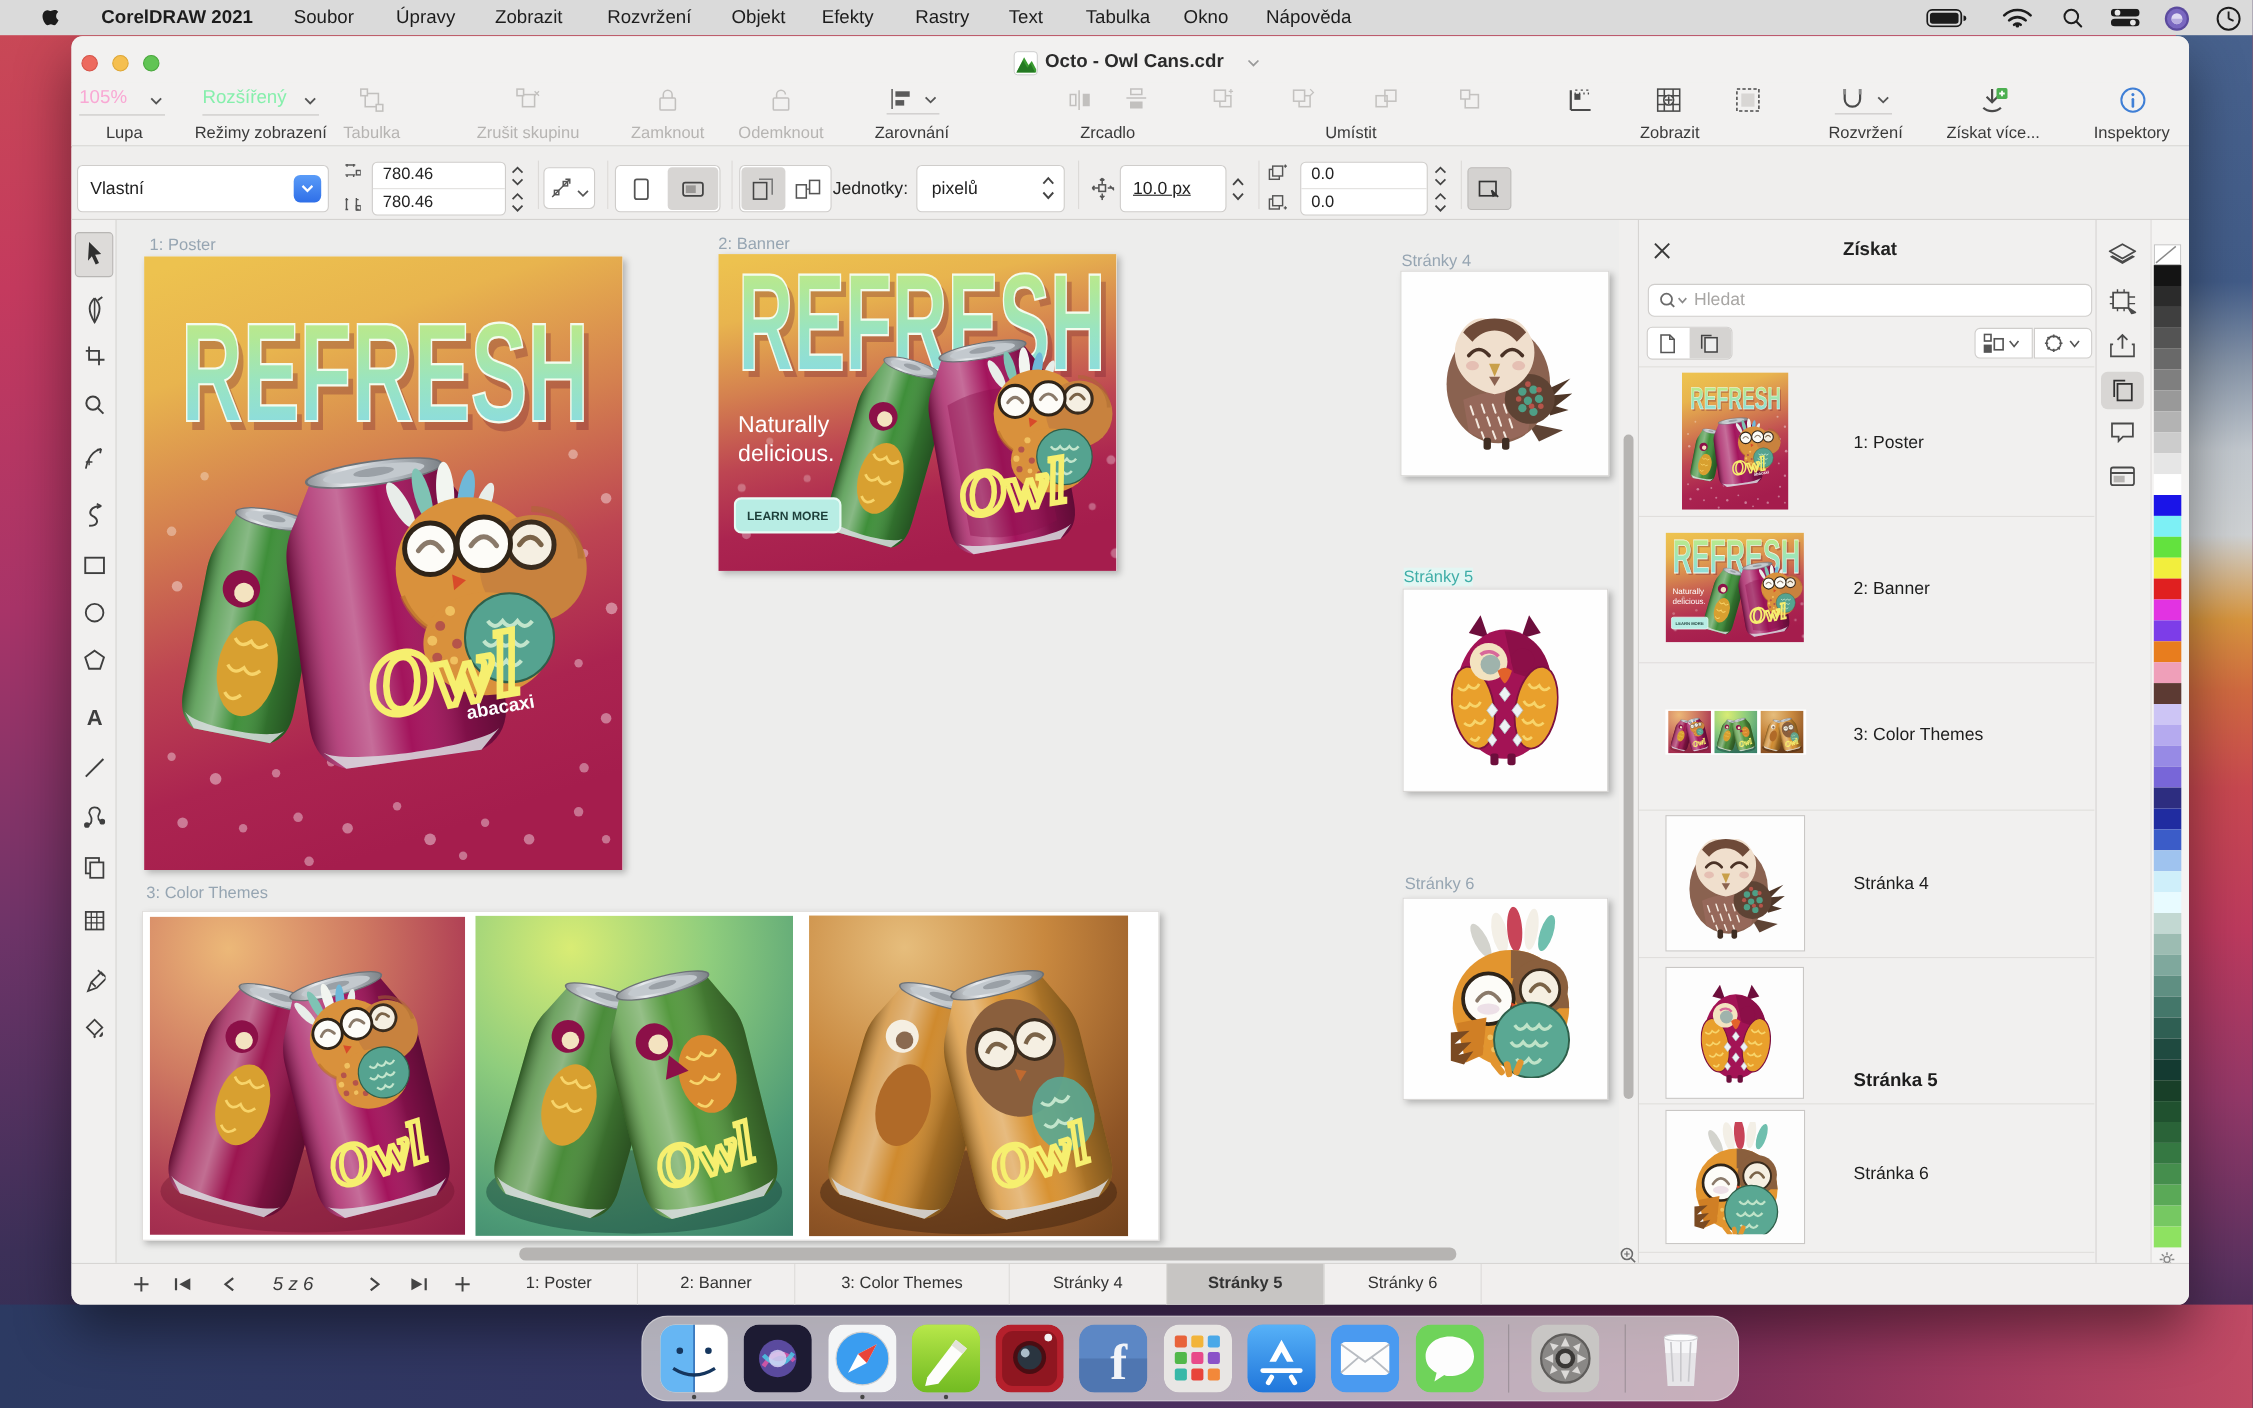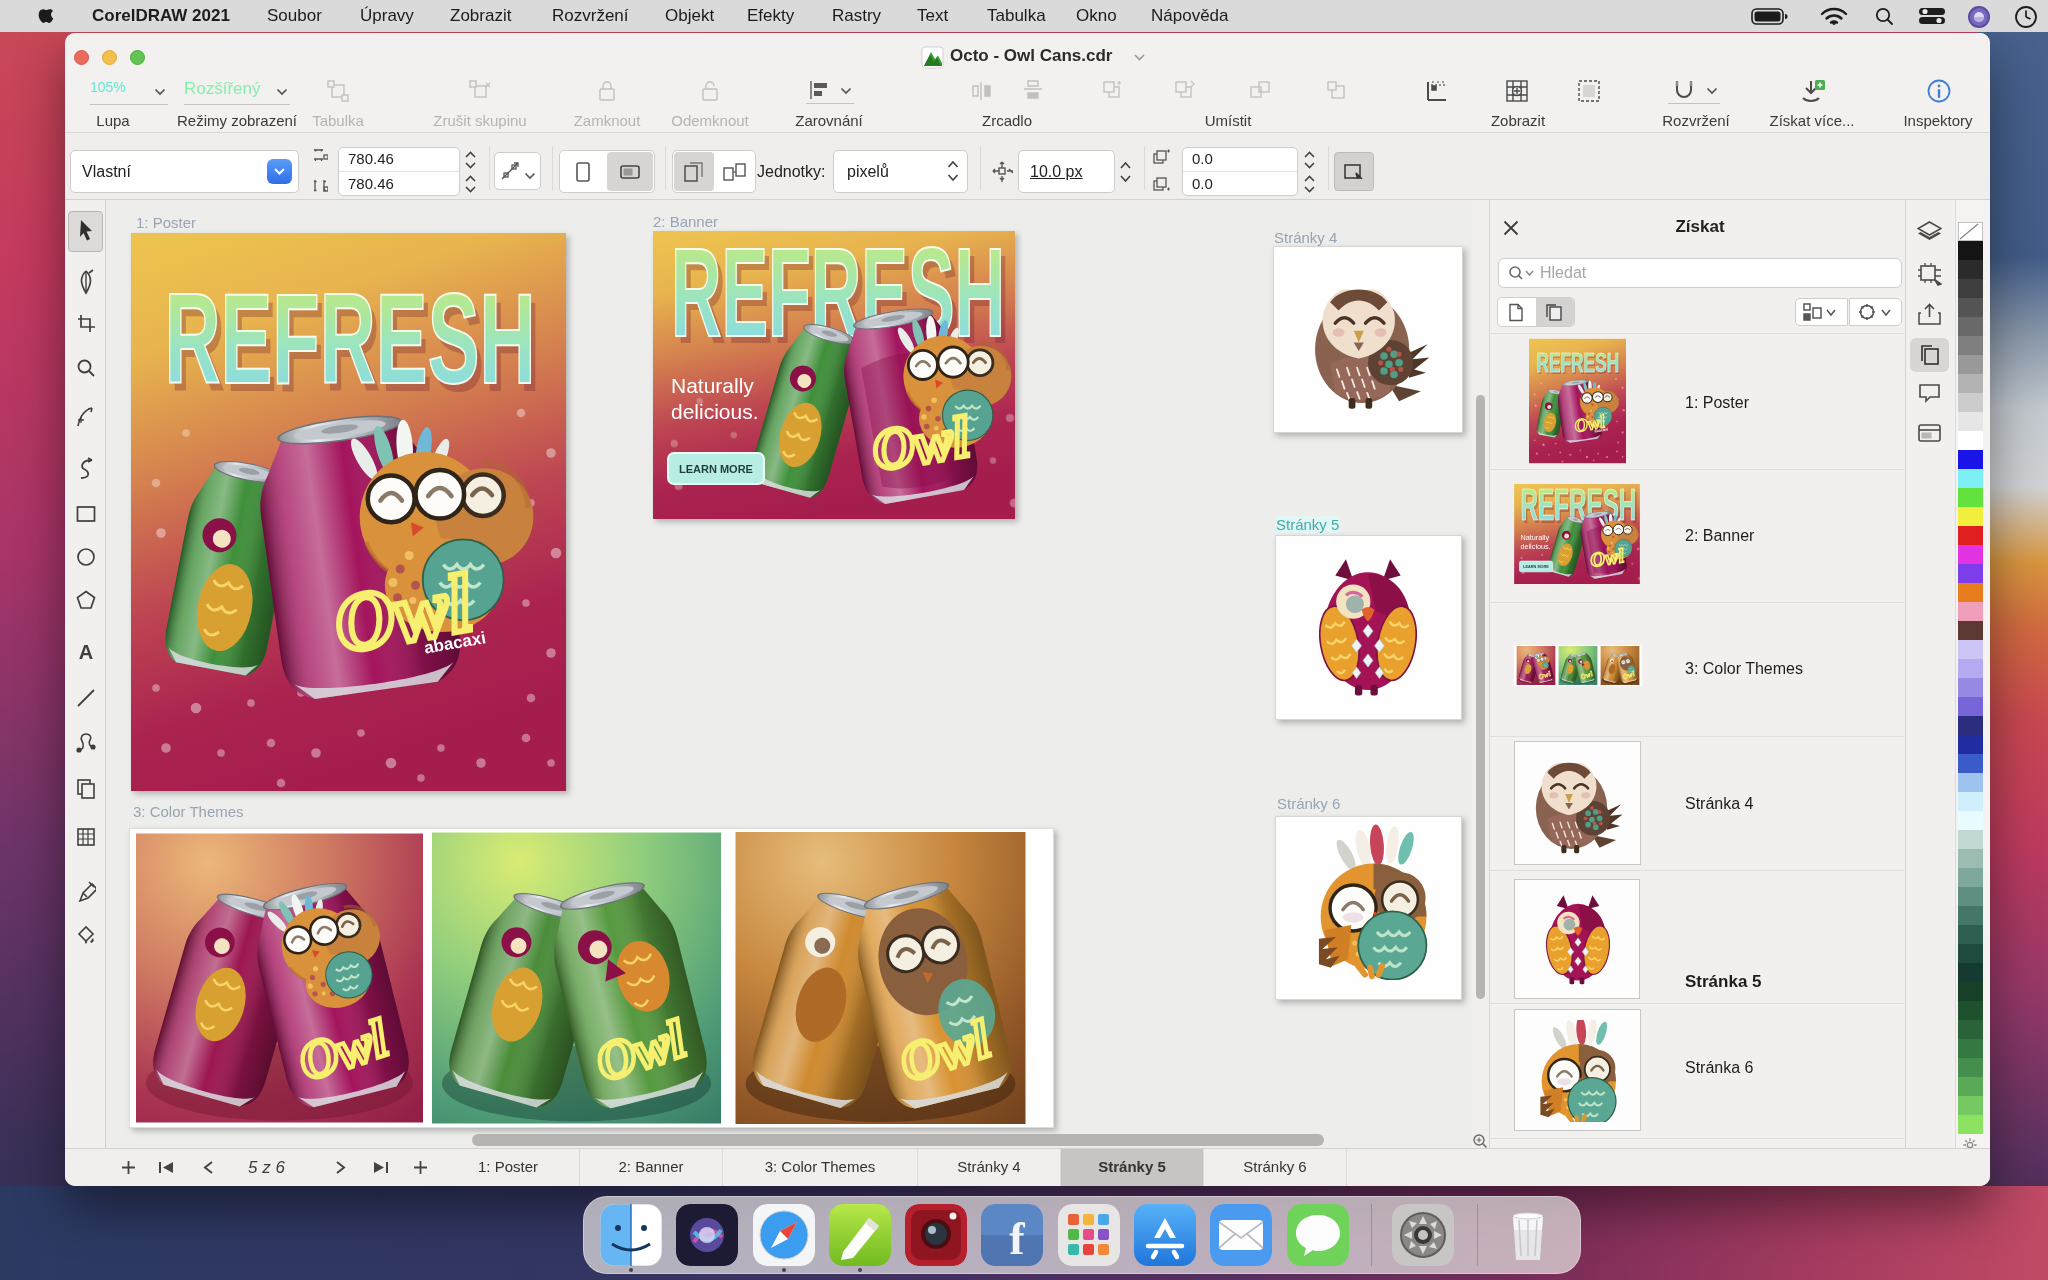--- a/index.html
+++ b/index.html
@@ -66,21 +66,21 @@
       <rect x="1" y="1" width="21" height="21" rx="3" fill="#fff" stroke="#c8c8c8" stroke-width="0.8"></rect>
       <path d="M3 20 L10 6 L14 13 L17 9.5 L21 17 L21 20z" fill="#3a9c30"></path>
       <path d="M3 20 L9 9 L13 15.5 L16 12 L20 20z" fill="#1e6e1e" opacity="0.75"></path>
     </svg>
   <div class="abs" style="left:950px;top:46px;font-size:17px;font-weight:bold;color:#2b2b2b;">Octo - Owl Cans.cdr</div>
   <svg class="abs" style="left:1133px;top:52px" width="13" height="10" viewBox="0 0 13 10">
       <path d="M2 3 L6.5 7.5 L11 3" fill="none" stroke="#9a9a9a" stroke-width="1.6"></path>
     </svg>
   <div id="toolbarrow" class="abs"></div>
 
-  <div class="abs" style="left:90px;top:79px;width:78px;height:26px;border-bottom:1.5px solid #c6c4c2;font-size:14px;color:#5eead4;">105%
+  <div class="abs" style="left:72px;top:79px;width:78px;height:26px;border-bottom:1.5px solid #c6c4c2;font-size:17px;color:#f9a8d4;">105%
     <svg style="position:absolute;right:2px;top:9px" width="12" height="8" viewBox="0 0 12 8">
         <path d="M1.5 1.5 L6 6 L10.5 1.5" fill="none" stroke="#555" stroke-width="1.7"></path>
       </svg></div>
   <div class="tblabel" style="left:113px;">Lupa</div>
   <div class="abs" style="left:184px;top:79px;width:106px;height:26px;border-bottom:1.5px solid #c6c4c2;font-size:17px;color:#86efac;">Rozšířený
     <svg style="position:absolute;right:2px;top:9px" width="12" height="8" viewBox="0 0 12 8">
         <path d="M1.5 1.5 L6 6 L10.5 1.5" fill="none" stroke="#555" stroke-width="1.7"></path>
       </svg></div>
   <div class="tblabel" style="left:237px;">Režimy zobrazení</div>
 

